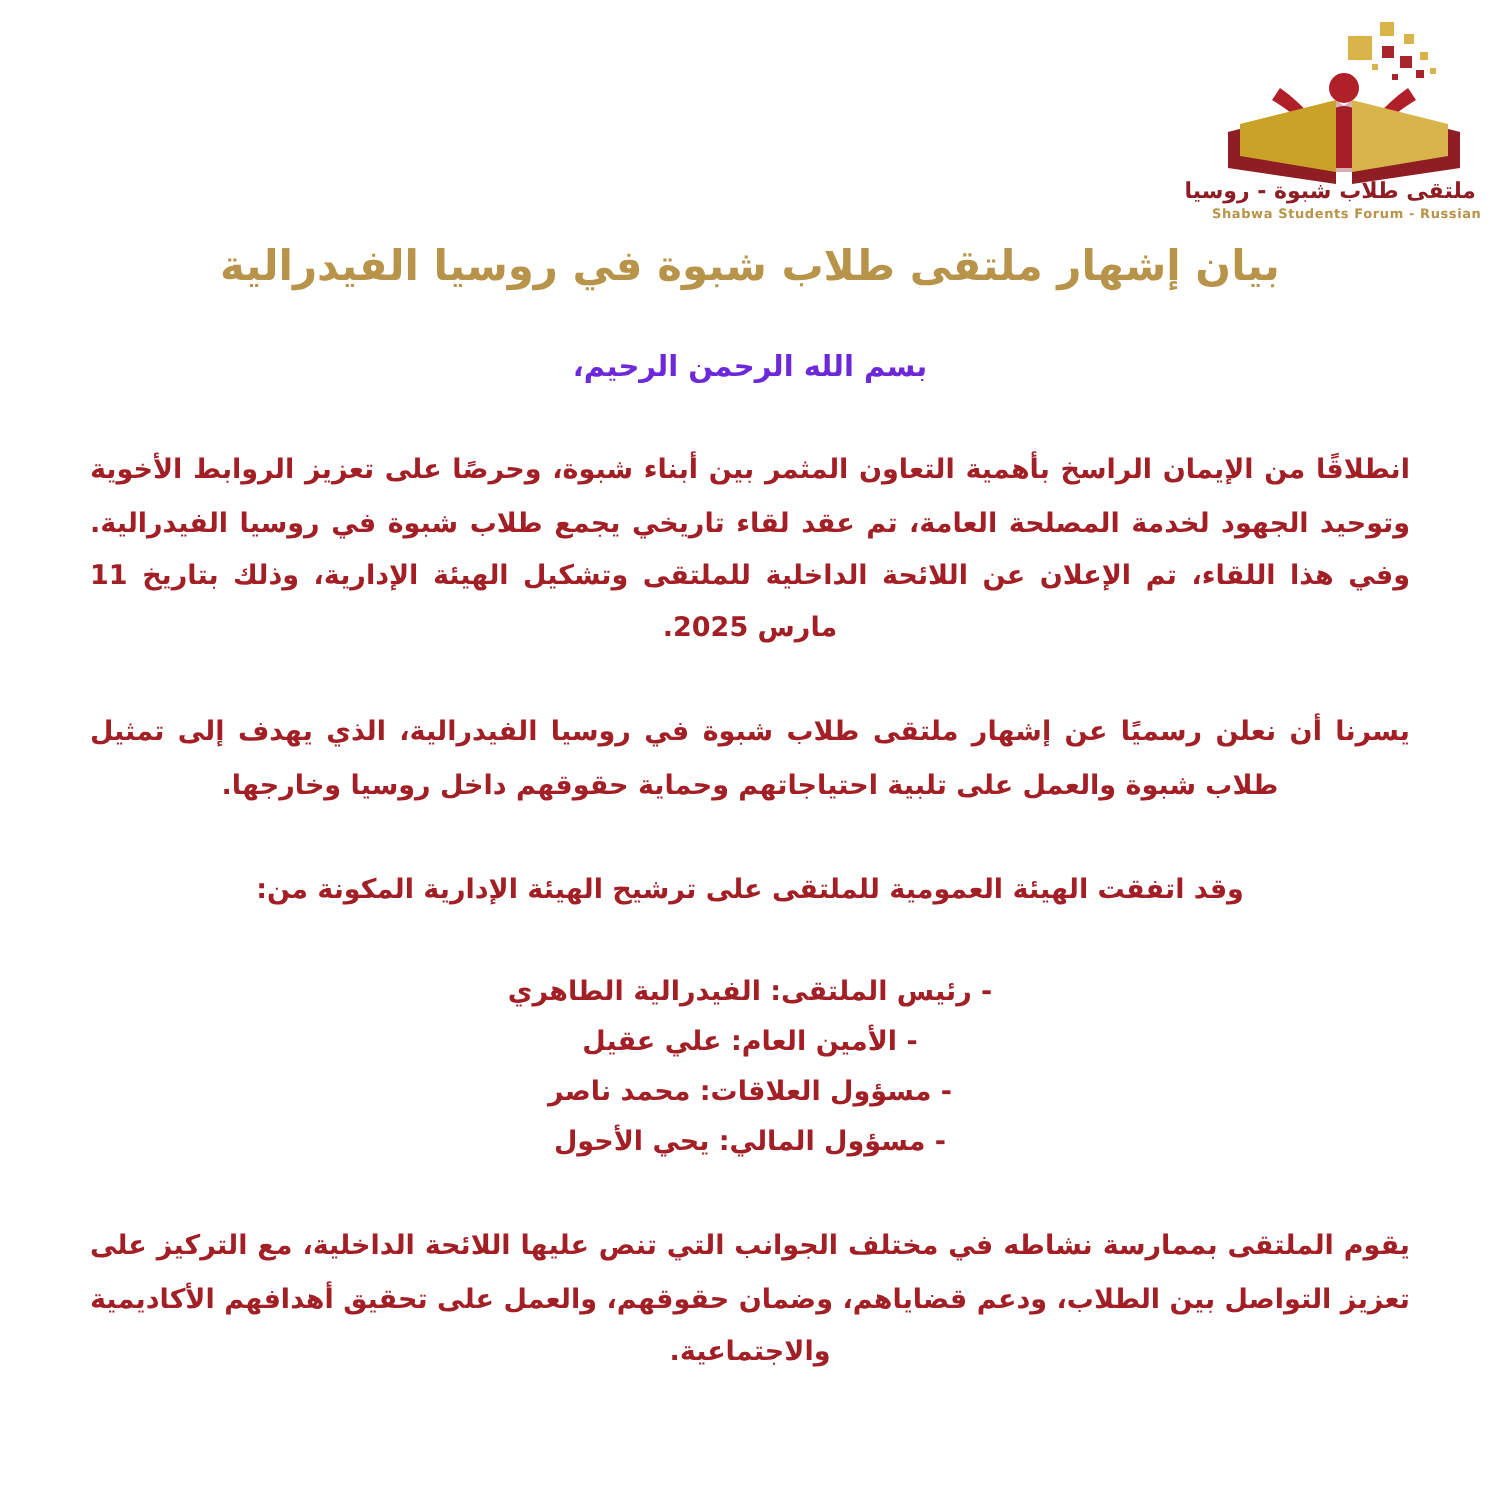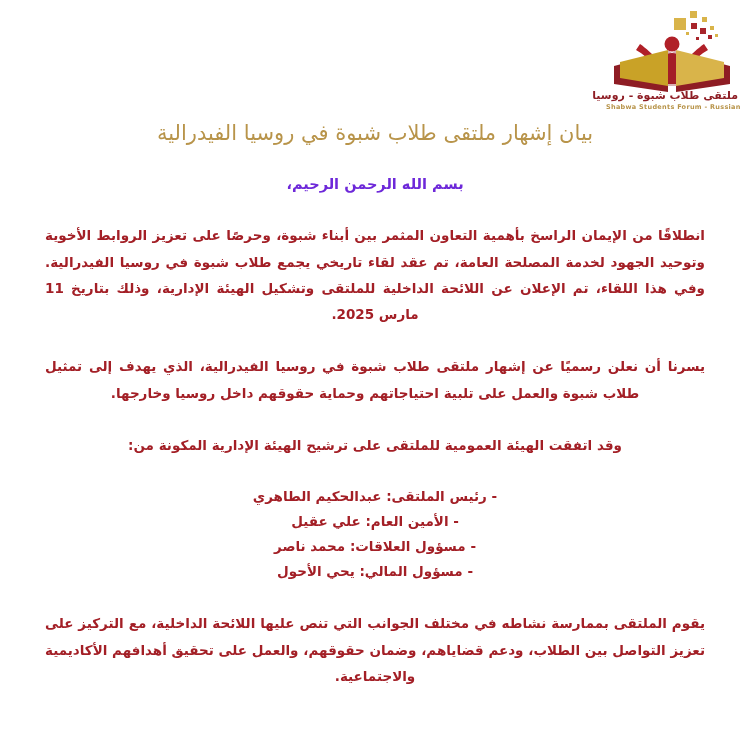--- a/index.html
+++ b/index.html
@@ -62,21 +62,21 @@
   .doc {
     position: absolute;
     top: 118px;
     right: 45px;
     left: 45px;
     text-align: center;
   }
 
   .doc-title {
     font-size: 21px;
-    font-weight: normal;
+    font-weight: bold;
     color: #b8944a;
     line-height: 1.45;
     margin: 0 0 26px 0;
   }
 
   .basmala {
     font-size: 14.5px;
     font-weight: bold;
     color: #6d28d9;
     margin: 0 0 26px 0;
@@ -160,21 +160,21 @@
 
     <div class="basmala">بسم الله الرحمن الرحيم،</div>
 
     <p class="para lead">انطلاقًا من الإيمان الراسخ بأهمية التعاون المثمر بين أبناء شبوة، وحرصًا على تعزيز الروابط الأخوية وتوحيد الجهود لخدمة المصلحة العامة، تم عقد لقاء تاريخي يجمع طلاب شبوة في روسيا الفيدرالية. وفي هذا اللقاء، تم الإعلان عن اللائحة الداخلية للملتقى وتشكيل الهيئة الإدارية، وذلك بتاريخ 11 مارس 2025.</p>
 
     <p class="para lead">يسرنا أن نعلن رسميًا عن إشهار ملتقى طلاب شبوة في روسيا الفيدرالية، الذي يهدف إلى تمثيل طلاب شبوة والعمل على تلبية احتياجاتهم وحماية حقوقهم داخل روسيا وخارجها.</p>
 
     <p class="para">وقد اتفقت الهيئة العمومية للملتقى على ترشيح الهيئة الإدارية المكونة من:</p>
 
     <ul class="members">
-      <li>- رئيس الملتقى: عبدالحكيم الطاهري</li>
+      <li>- رئيس الملتقى: الفيدرالية الطاهري</li>
       <li>- الأمين العام: علي عقيل</li>
       <li>- مسؤول العلاقات: محمد ناصر</li>
       <li>- مسؤول المالي: يحي الأحول</li>
     </ul>
 
     <p class="para lead">يقوم الملتقى بممارسة نشاطه في مختلف الجوانب التي تنص عليها اللائحة الداخلية، مع التركيز على تعزيز التواصل بين الطلاب، ودعم قضاياهم، وضمان حقوقهم، والعمل على تحقيق أهدافهم الأكاديمية والاجتماعية.</p>
 
   </div>
 </div>
 

